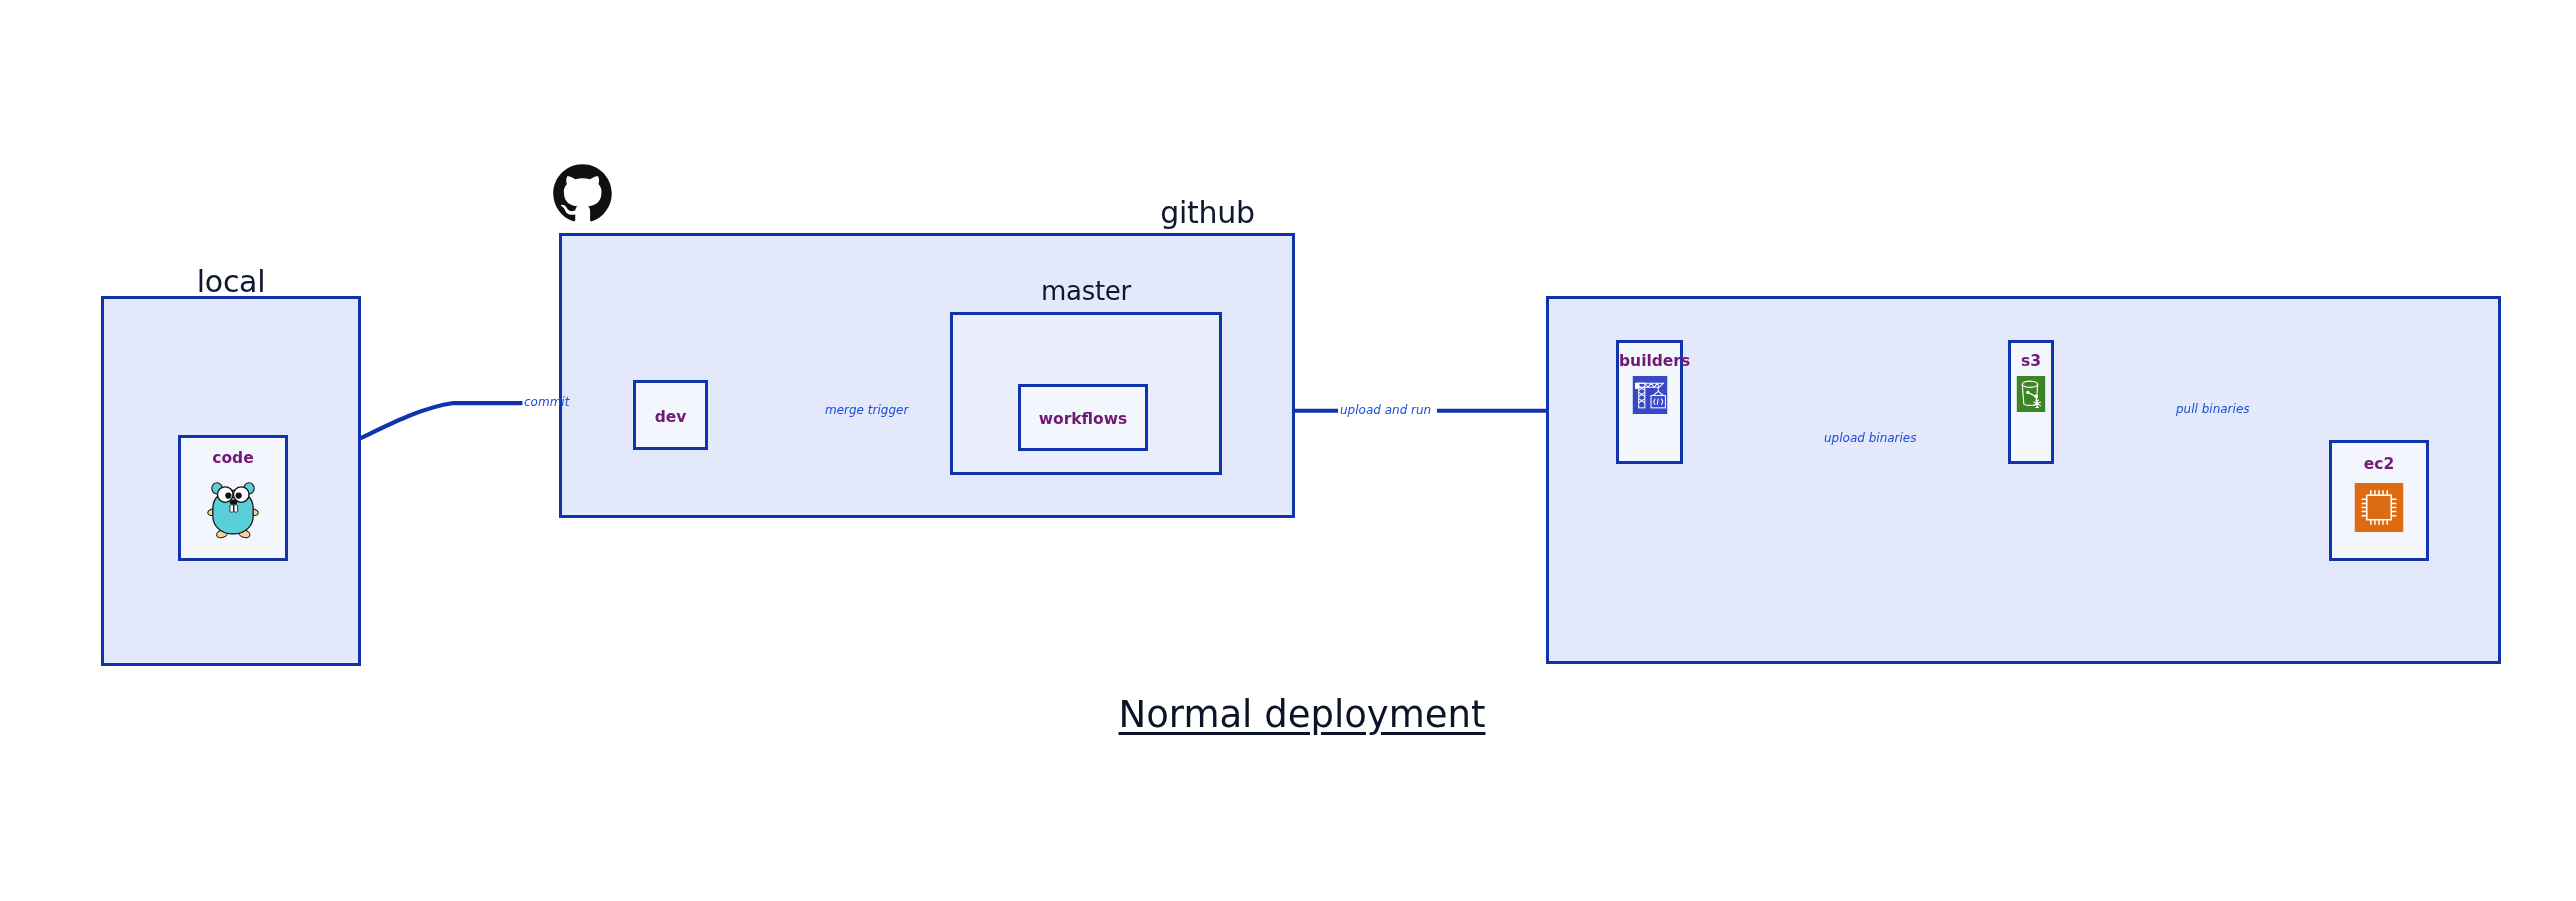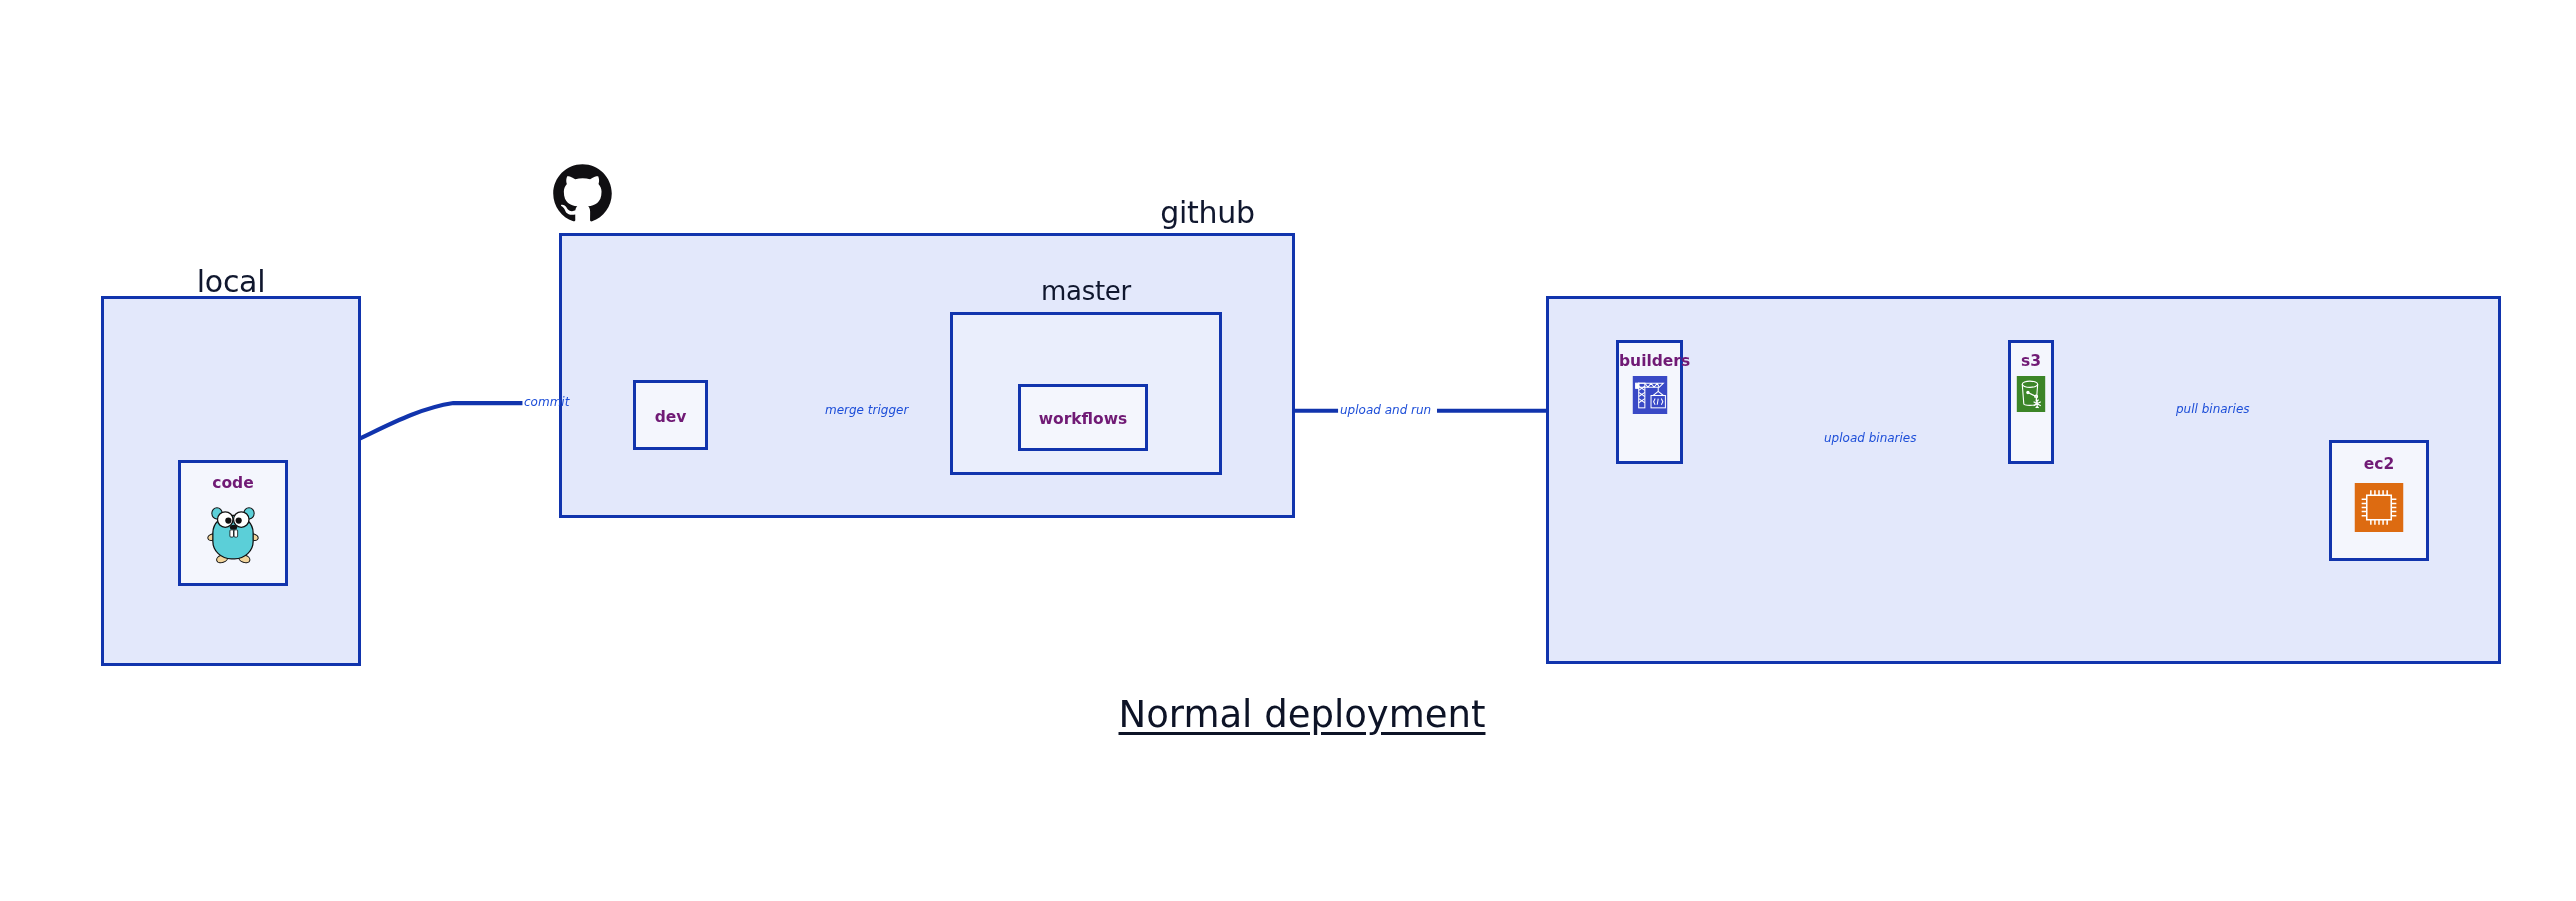--- a/index.html
+++ b/index.html
@@ -122,21 +122,21 @@
     <line x1="3385" y1="782" x2="3536" y2="782" stroke="#1134ad" stroke-width="8"></line>
     <line x1="3756" y1="782" x2="3890" y2="782" stroke="#1134ad" stroke-width="8" marker-end="url(#arrowhead)"></line>
 
     <path d="M 4075 778 C 4140 778 4180 790 4222 800" fill="none" stroke="#1134ad" stroke-width="8"></path>
     <path d="M 4318 810 C 4400 835 4470 890 4516 925" fill="none" stroke="#1134ad" stroke-width="8" marker-end="url(#arrowhead)"></path>
   </svg>
 
   <div class="group-label" style="left:101px; top:264px; width:260px;">local</div>
   <div class="group-box" style="left:101px; top:296px; width:260px; height:370px;"></div>
 
-  <div class="node-box pale" style="left:178px; top:435px; width:110px; height:126px;margin-top:25px;">
+  <div class="node-box pale" style="left:178px; top:435px; width:110px; height:126px;">
     <div class="node-label" style="top:11.3px;">code</div>
 
     <div class="node-icon" style="top:40px; width:57px; height:62px;">
       <svg viewBox="0 0 110 120" width="57" height="62" xmlns="http://www.w3.org/2000/svg">
 
         <ellipse cx="24" cy="20" rx="10" ry="11" fill="#5bcfd8" stroke="#111" stroke-width="2"></ellipse>
         <ellipse cx="86" cy="20" rx="10" ry="11" fill="#5bcfd8" stroke="#111" stroke-width="2"></ellipse>
 
         <ellipse cx="34" cy="108" rx="11" ry="7" fill="#f2d49b" stroke="#111" stroke-width="2" transform="rotate(-18 34 108)"></ellipse>
         <ellipse cx="77" cy="108" rx="11" ry="7" fill="#f2d49b" stroke="#111" stroke-width="2" transform="rotate(18 77 108)"></ellipse>

